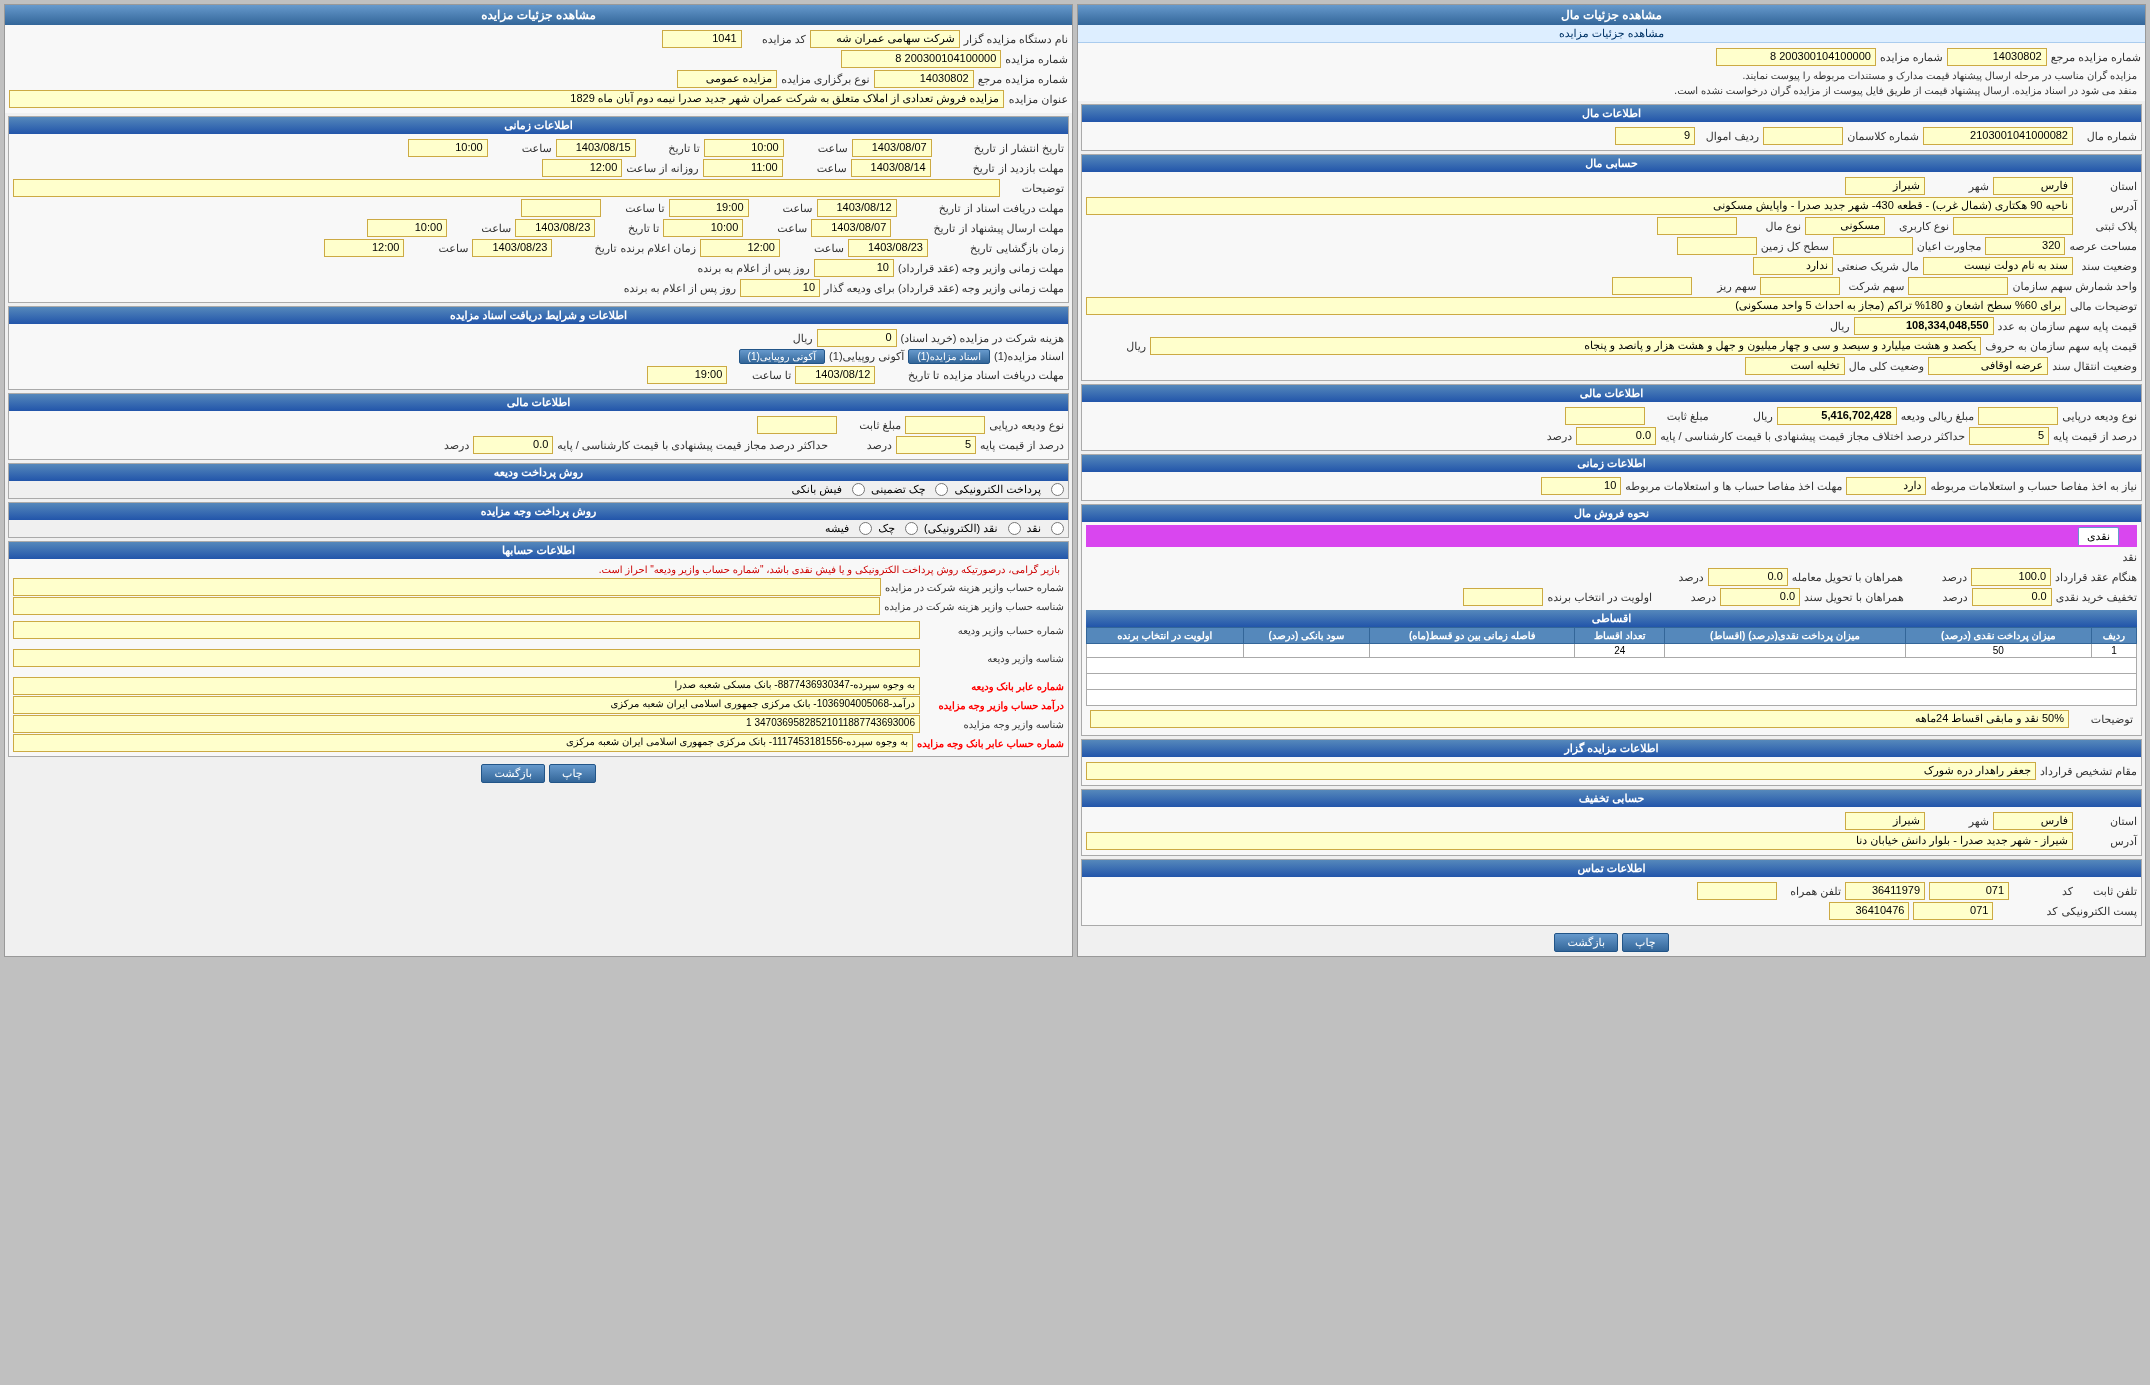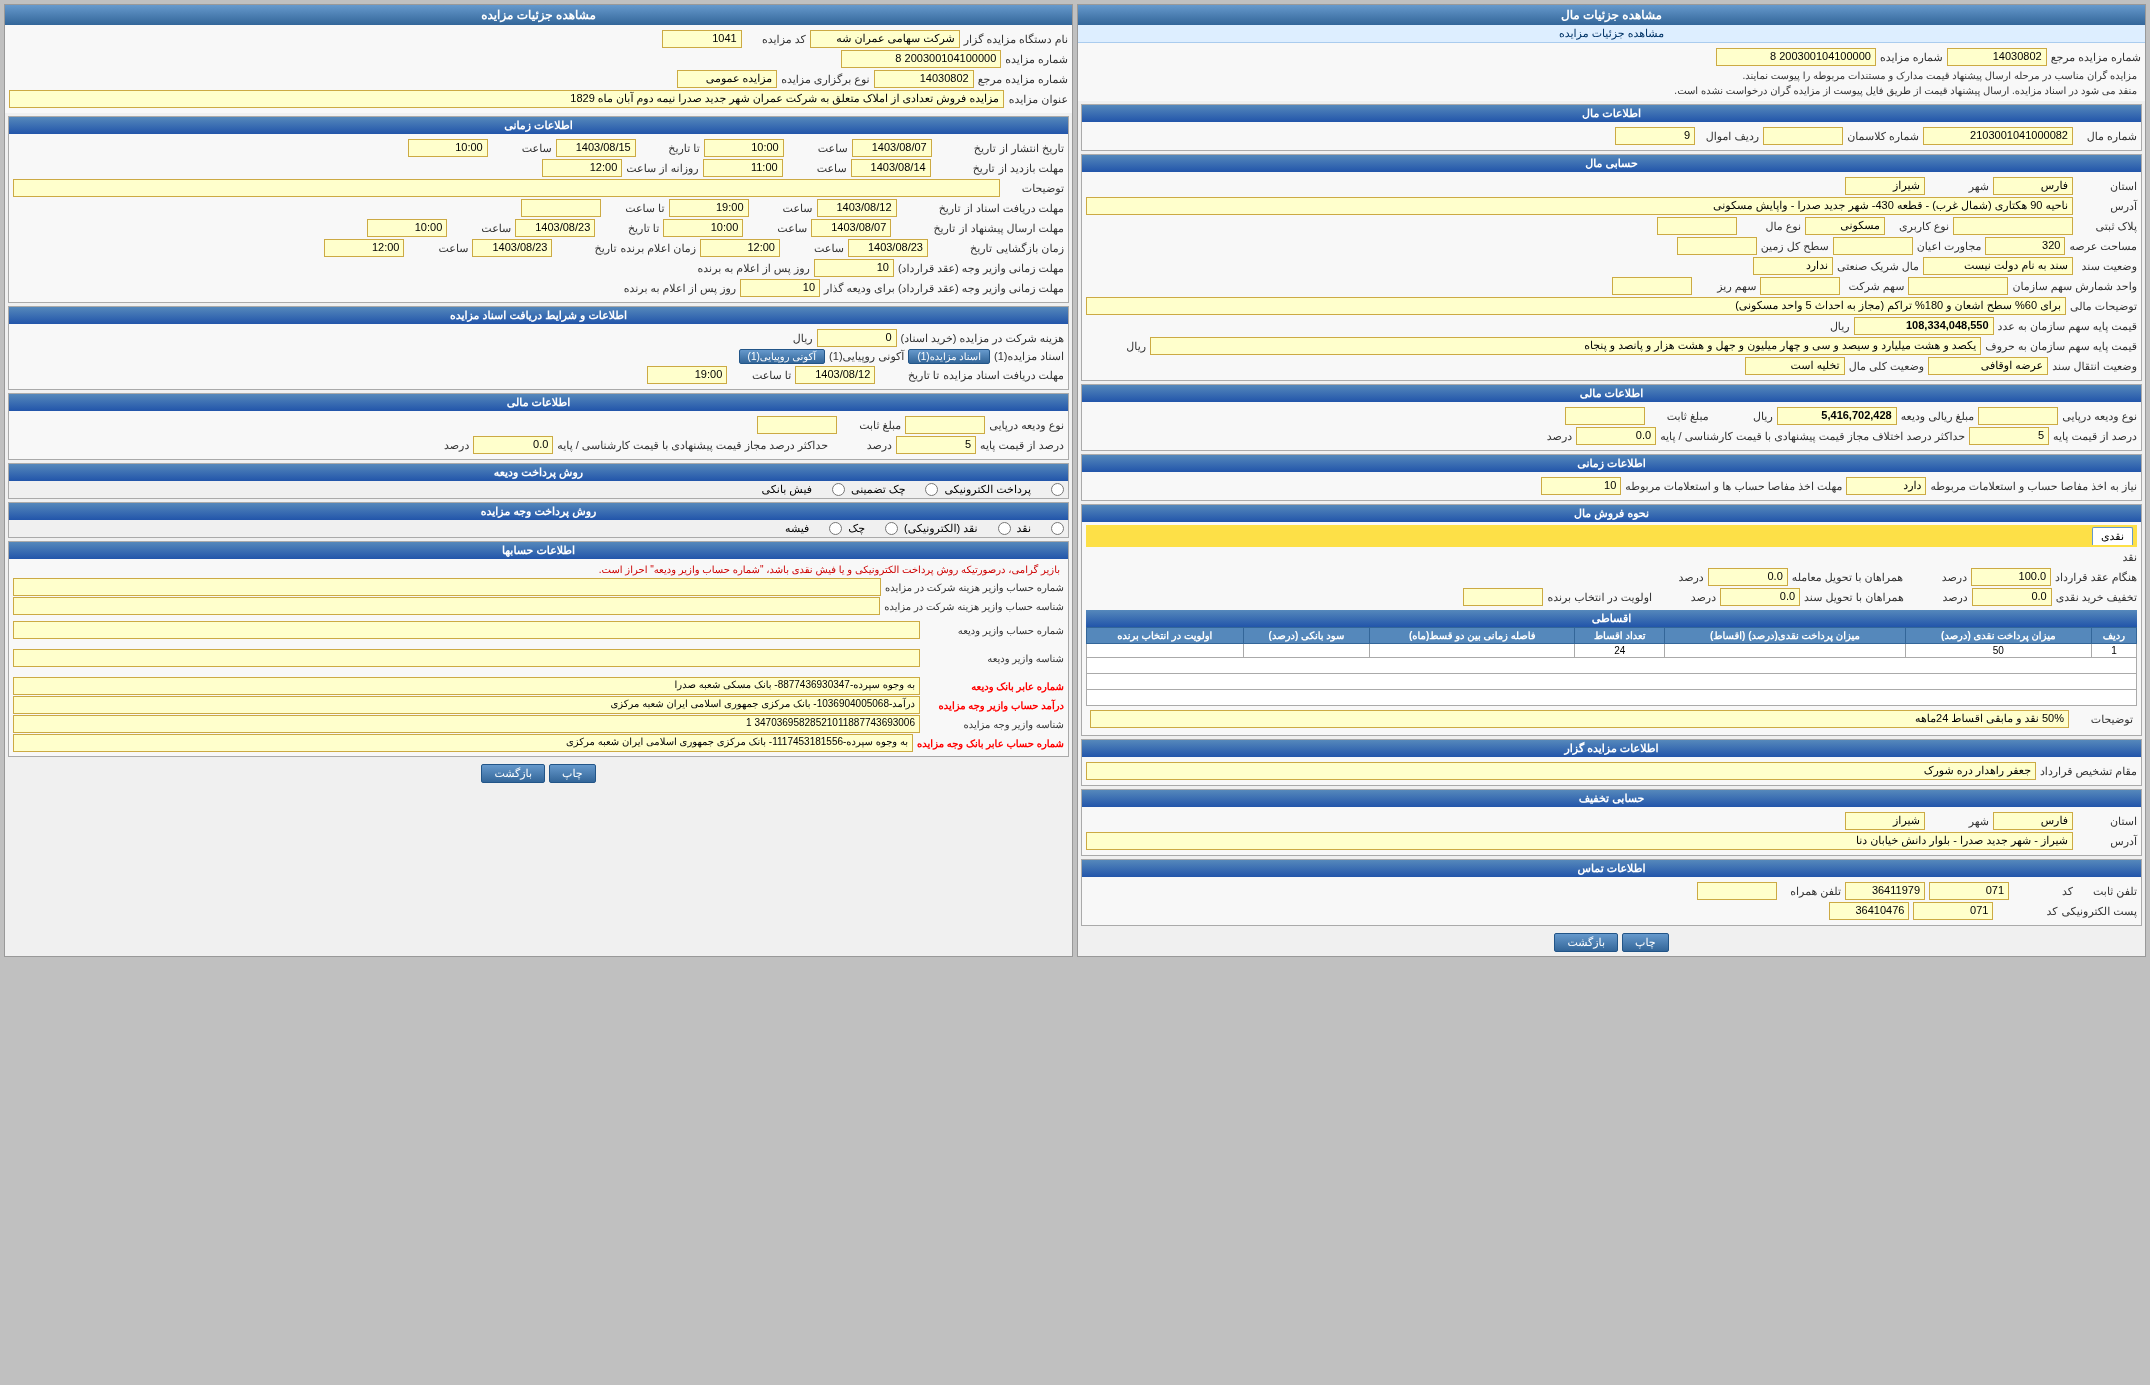--- a/index.html
+++ b/index.html
@@ -72,22 +72,22 @@
       display: inline-block;
     }
     .note-text {
       font-size: 10px;
       color: #333;
       padding: 2px 4px;
     }
     .tab-bar {
       display: flex;
       gap: 2px;
-      background: #fde047;
-      padding: 2px 4px;
+      background: #d946ef;
+      padding: 2px 18px;
     }
     .tab {
       background: #aaccee;
       border: 1px solid #6699cc;
       padding: 2px 8px;
       font-size: 11px;
       cursor: pointer;
       border-radius: 2px 2px 0 0;
     }
     .tab.active {
@@ -130,21 +130,21 @@
     .payment-method-row {
       display: flex;
       gap: 6px;
       align-items: center;
       padding: 2px 4px;
       font-size: 11px;
     }
     .radio-label {
       display: flex;
       align-items: center;
-      gap: 20px;
+      gap: 10px;
     }
     .highlight-text {
       color: #cc0000;
       font-size: 10px;
       padding: 2px 4px;
     }
   </style>
 </head>
 <body>
 

